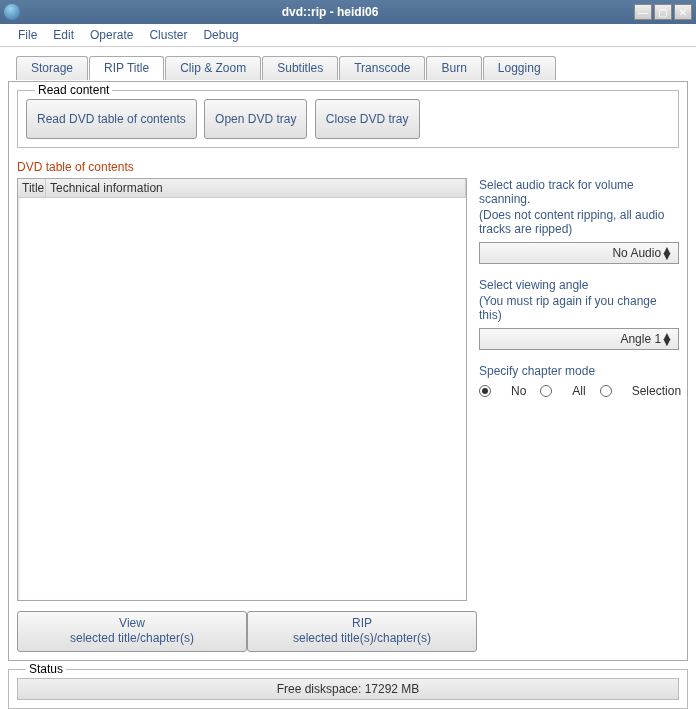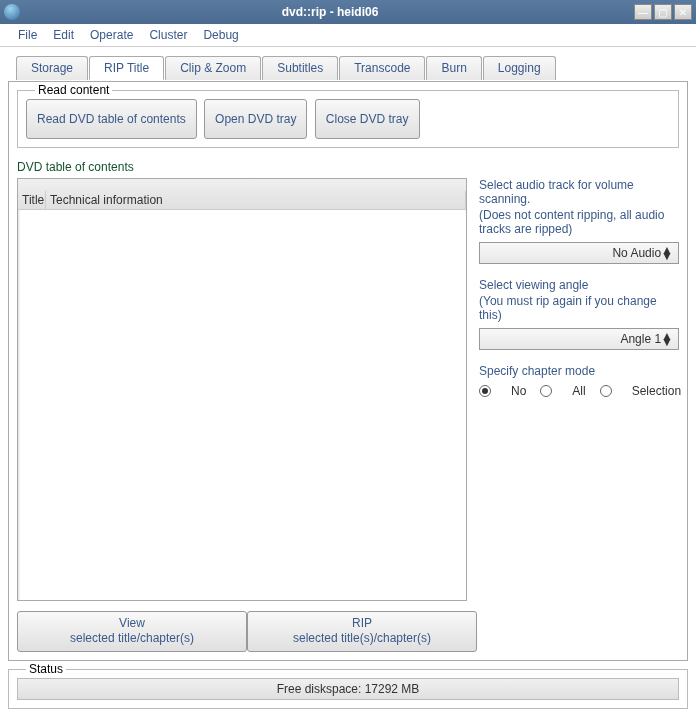--- a/index.html
+++ b/index.html
@@ -97,21 +97,21 @@
 .btn {
   padding: 12px 10px;
   background: linear-gradient(to bottom, #f8f8f8, #e0e0e0);
   border: 1px solid #999;
   border-radius: 3px;
   color: #3a5a8a;
   cursor: pointer;
   margin-right: 4px;
 }
 
-.section-label { color: #14532d; margin: 4px 0; }
+.section-label { color: #c2410c; margin: 4px 0; }
 
 .content-row {
   display: flex;
   gap: 12px;
   flex: 1;
 }
 .table-area {
   flex: 1;
   display: flex;
   flex-direction: column;
@@ -120,29 +120,28 @@
   border: 1px solid #aaa;
   box-shadow: inset 1px 1px 2px rgba(0,0,0,0.15);
   flex: 1;
   background: #fff;
   min-height: 410px;
 }
 .table-header {
   display: flex;
   background: linear-gradient(to bottom, #f0f0f0, #e0e0e0);
   border-bottom: 1px solid #ccc;
-  align-items: flex-end;
 }
 .th {
   padding: 2px 4px;
   border-right: 1px solid #ccc;
   color: #333;
 }
 .th-title { width: 28px; }
-.th-tech { flex: 1; margin-top: 12px; }
+.th-tech { flex: 1; }
 
 .side-panel {
   width: 200px;
   color: #3a5a8a;
 }
 .side-panel p { margin-bottom: 2px; }
 .side-panel .group { margin-bottom: 14px; }
 .dropdown {
   display: flex;
   align-items: center;

